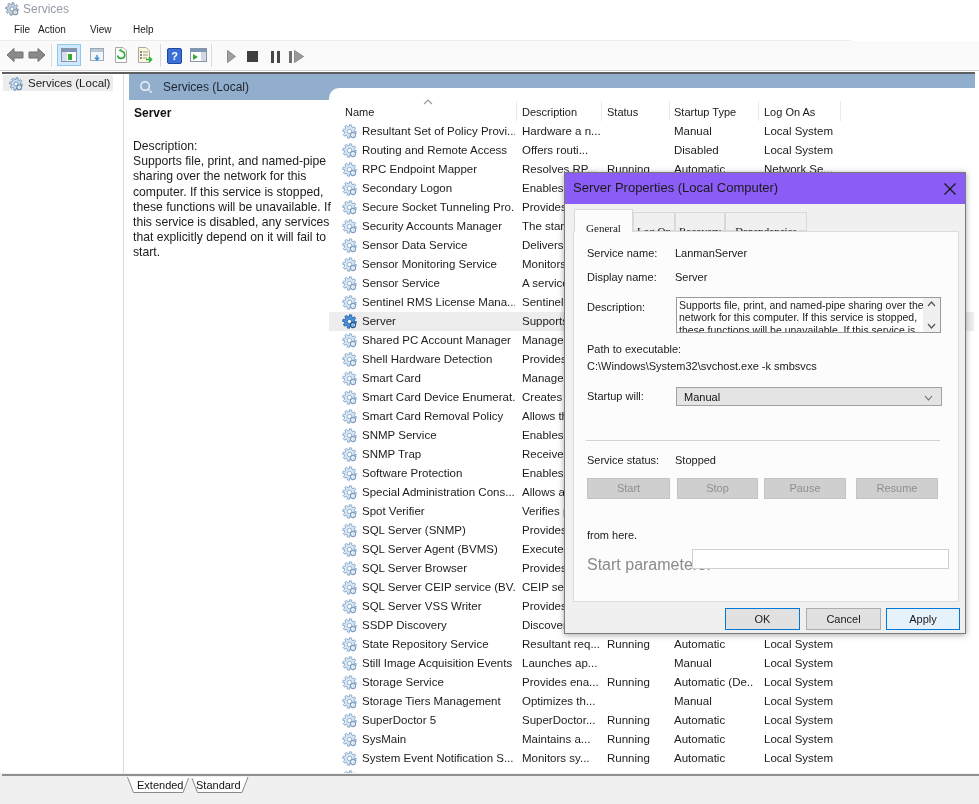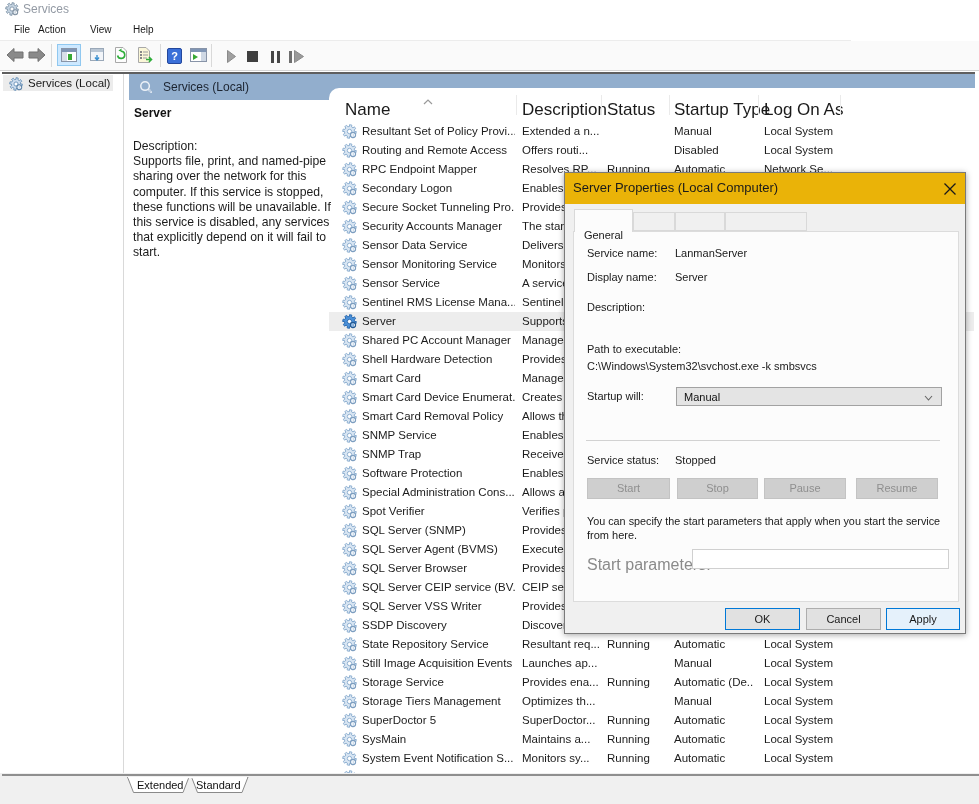--- a/index.html
+++ b/index.html
@@ -19,45 +19,45 @@
 #rightpanel { position:absolute; left:129px; top:74px; width:846px; height:699px; background:#fff; overflow:hidden; }
 #band { position:absolute; left:0; top:0; width:846px; height:26px; background:#92aecd; }
 #band2 { position:absolute; left:0; top:0; width:200px; height:26px; background:#92aecd; }
 #whitepanel { position:absolute; left:200px; top:14px; width:646px; height:685px; background:#fff; border-top-left-radius:10px; }
 #bandtxt { position:absolute; left:34px; top:6px; font-size:12px; color:#1c2430; }
 #paneleft { position:absolute; left:0px; top:26px; width:200px; height:673px; background:#fff; }
 
 #dserver { position:absolute; left:5px; top:32px; font-size:12px; font-weight:bold; color:#111; }
 #ddesc { position:absolute; left:4px; top:65px; font-size:12.2px; color:#1c1c1c; line-height:15.2px; }
 
-#hdr { position:absolute; left:200px; top:20px; width:646px; height:22px; font-size:17px; color:#1a1a1a; }
+#hdr { position:absolute; left:200px; top:26px; width:646px; height:22px; font-size:11px; color:#1a1a1a; }
 #hdr span { position:absolute; top:6px; }
 .hsep { position:absolute; top:1px; width:1px; height:20px; background:#eaeaea; }
 #sortarrow { position:absolute; left:294px; top:25px; width:10px; height:6px; }
 #listarea { position:absolute; left:0px; top:0px; width:846px; height:699px; overflow:hidden; }
 .lrow { position:absolute; left:0; width:846px; height:19px; font-size:11.5px; color:#1c1c1c; }
 .rowsel { position:absolute; left:200px; width:645px; height:19px; background:#ededed; }
 .lrow .ric { position:absolute; left:213px; top:2px; }
 .c { position:absolute; top:2.5px; white-space:nowrap; overflow:hidden; }
 .nm { left:233px; width:153px; }
 .de { left:393px; width:80px; }
 .st { left:478px; width:58px; }
 .su { left:545px; width:80px; }
 .lo { left:635px; width:80px; }
 
 #bottomgray { position:absolute; left:0; top:773px; width:979px; height:31px; background:#f0f0f0; }
 #bottomline { position:absolute; left:2px; top:773.5px; width:977px; height:2.2px; background:#8f8f8f; }
 #tabstrip { position:absolute; left:125px; top:776.5px; width:300px; height:18px; }
 
 #dlg { position:absolute; left:564px; top:172px; width:402px; height:462px; background:#f0f0f0; border:1px solid #7a7a7a; box-shadow:0 1px 6px rgba(0,0,0,0.35); }
-#dlgtitle { position:absolute; left:0; top:0; width:400px; height:31px; background:#eab308; }
+#dlgtitle { position:absolute; left:0; top:0; width:400px; height:31px; background:#8b5cf6; }
 #dlgtitle span { position:absolute; left:8px; top:7px; font-size:13px; color:#1a1a1a; }
 .tab { position:absolute; top:39px; height:19px; background:#f0f0f0; border:1px solid #d9d9d9; font-size:11px; color:#1a1a1a; text-align:center; }
 #tabGeneral { position:absolute; left:9px; top:36px; width:59px; height:23px; background:#fcfcfc; border:1px solid #d9d9d9; border-bottom:none; z-index:3; font-size:11px; color:#1a1a1a; text-align:center; }
-.tab span, #tabGeneral span { display:block; margin-top:19px; }
+.tab span, #tabGeneral span { display:block; margin-top:12px;font-family:Liberation Serif, serif; }
 #tabpage { position:absolute; left:8px; top:58px; width:386px; height:371px; background:#fcfcfc; border:1px solid #dcdcdc; }
 .dl { position:absolute; font-size:11px; color:#1a1a1a; white-space:nowrap; }
 .dlgray { position:absolute; font-size:16px; color:#8a8a8a; white-space:nowrap; }
 #descbox { position:absolute; left:111px; top:124px; width:265px; height:36px; background:#fff; border:1px solid #999; overflow:hidden; }
 #descbox .txt { position:absolute; left:2px; top:1px; width:244px; font-size:10.5px; line-height:12.4px; color:#1a1a1a; white-space:nowrap; overflow:hidden; }
 #descsb { position:absolute; right:0px; top:0px; width:17px; height:34px; background:#f0f0f0; }
 #dropdown { position:absolute; left:111px; top:214px; width:266px; height:19px; background:#e4e4e4; border:1px solid #a2a2a2; }
 #dropdown span { position:absolute; left:7px; top:3px; font-size:11px; color:#111; }
 #sepline { position:absolute; left:21px; top:267px; width:354px; height:1px; background:#d2d2d2; }
 .dbtn { position:absolute; top:305px; height:21px; background:#cfcfcf; border:1px solid #c3c3c3; color:#8f8f8f; font-size:11px; text-align:center; line-height:19px; }
@@ -203,21 +203,21 @@
   </div>
   <svg id="sortarrow" width="10" height="6">
       <path d="M1 5 L5 1 L9 5" fill="none" stroke="#9a9a9a" stroke-width="1.2"></path>
     </svg>
   <div id="listarea">
 <div class="lrow" style="top:48px">
         <svg class="ric" width="15" height="15">
           <use href="#gicon"></use>
         </svg>
         <span class="c nm">Resultant Set of Policy Provi...</span>
-        <span class="c de">Extended a n...</span>
+        <span class="c de">Hardware a n...</span>
         <span class="c st"></span>
         <span class="c su">Manual</span>
         <span class="c lo">Local System</span>
       </div>
 <div class="lrow" style="top:67px">
         <svg class="ric" width="15" height="15">
           <use href="#gicon"></use>
         </svg>
         <span class="c nm">Routing and Remote Access</span>
         <span class="c de">Offers routi...</span>
@@ -589,36 +589,45 @@
     </div>
   <div id="tabGeneral">
       <span>General</span>
     </div>
   <div id="tabpage"></div>
   <div class="dl" style="left:22px;top:74px">Service name:</div>
   <div class="dl" style="left:110px;top:74px">LanmanServer</div>
   <div class="dl" style="left:22px;top:98px">Display name:</div>
   <div class="dl" style="left:110px;top:98px">Server</div>
   <div class="dl" style="left:22px;top:128px">Description:</div>
+  <div id="descbox">
+    <div class="txt">Supports file, print, and named-pipe sharing over the<br>network for this computer. If this service is stopped,<br>these functions will be unavailable. If this service is</div>
+    <div id="descsb"></div>
+    <svg class="abs" style="right:4px;top:3px" width="9" height="6">
+        <path d="M1 5 L4.5 1 L8 5" fill="none" stroke="#555" stroke-width="1.2"></path>
+      </svg>
+    <svg class="abs" style="right:4px;bottom:3px" width="9" height="6">
+        <path d="M1 1 L4.5 5 L8 1" fill="none" stroke="#555" stroke-width="1.2"></path>
+      </svg>
+  </div>
   <div class="dl" style="left:22px;top:170px">Path to executable:</div>
   <div class="dl" style="left:22px;top:186.5px">C:\Windows\System32\svchost.exe -k smbsvcs</div>
   <div class="dl" style="left:22px;top:217px">Startup will:</div>
   <div id="dropdown">
       <span>Manual</span>
     <svg class="abs" style="right:8px;top:7px" width="9" height="6">
         <path d="M1 1 L4.5 5 L8 1" fill="none" stroke="#666" stroke-width="1.1"></path>
       </svg>
   </div>
   <div id="sepline"></div>
   <div class="dl" style="left:22px;top:281px">Service status:</div>
   <div class="dl" style="left:110px;top:281px">Stopped</div>
   <div class="dbtn" style="left:22px;width:83px">Start</div>
   <div class="dbtn" style="left:112px;width:81px">Stop</div>
   <div class="dbtn" style="left:199px;width:82px">Pause</div>
   <div class="dbtn" style="left:291px;width:82px">Resume</div>
-  <div class="dl" style="left:22px;top:341.5px;font-size:10.8px">You can specify the start parameters that apply when you start the service</div>
   <div class="dl" style="left:22px;top:355.5px">from here.</div>
   <div class="dlgray" style="left:22px;top:382.5px">Start parameters:</div>
   <div id="startparams"></div>
   <div class="bbtn" style="left:160px;border-color:#0078d7">OK</div>
   <div class="bbtn" style="left:241px">Cancel</div>
   <div class="bbtn" style="left:321px;width:74px;background:#e5f1fb;border-color:#0078d7">Apply</div>
 </div>
 
 </body></html>

